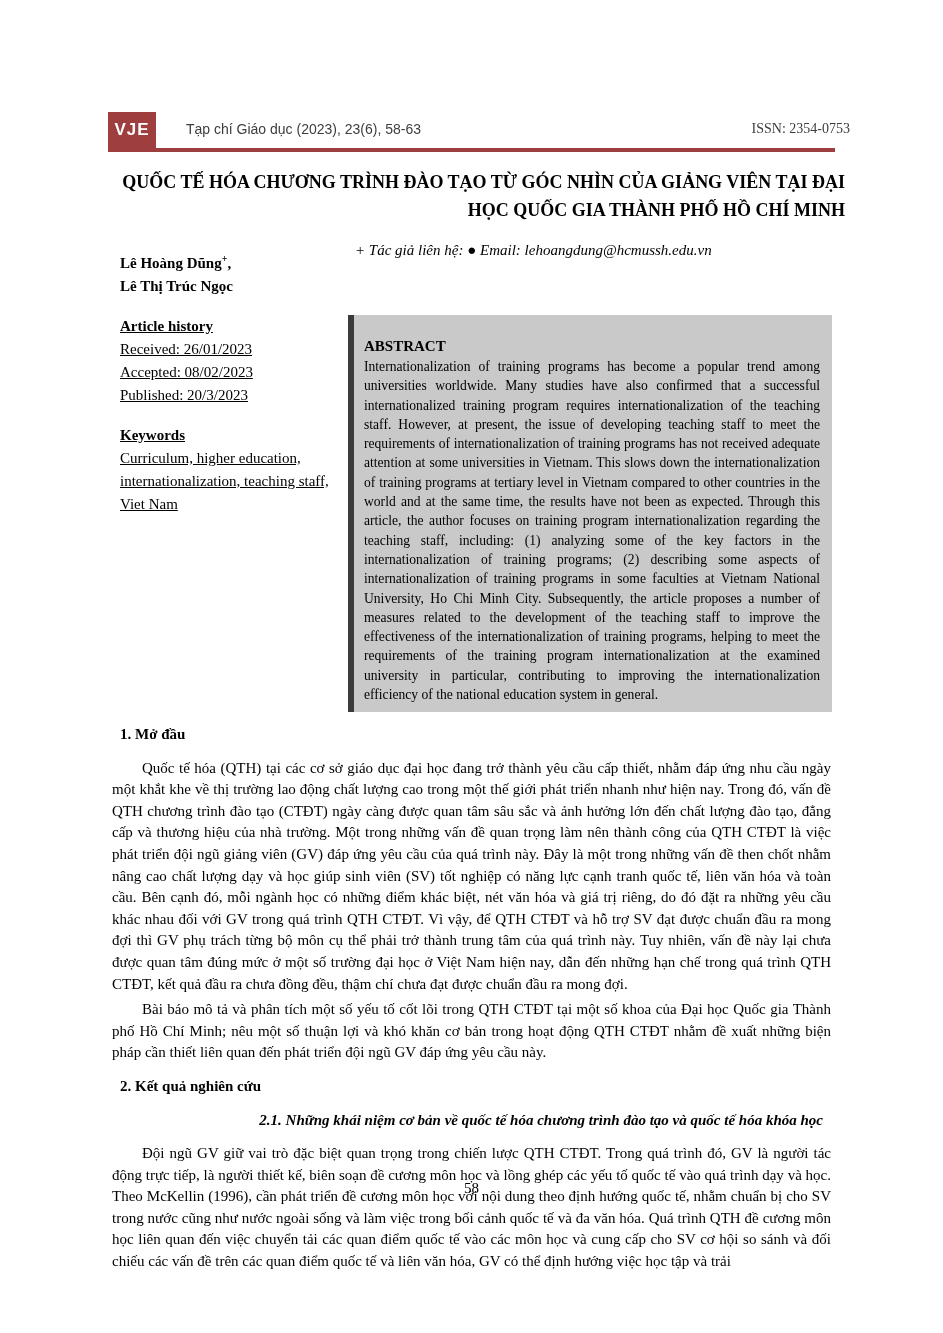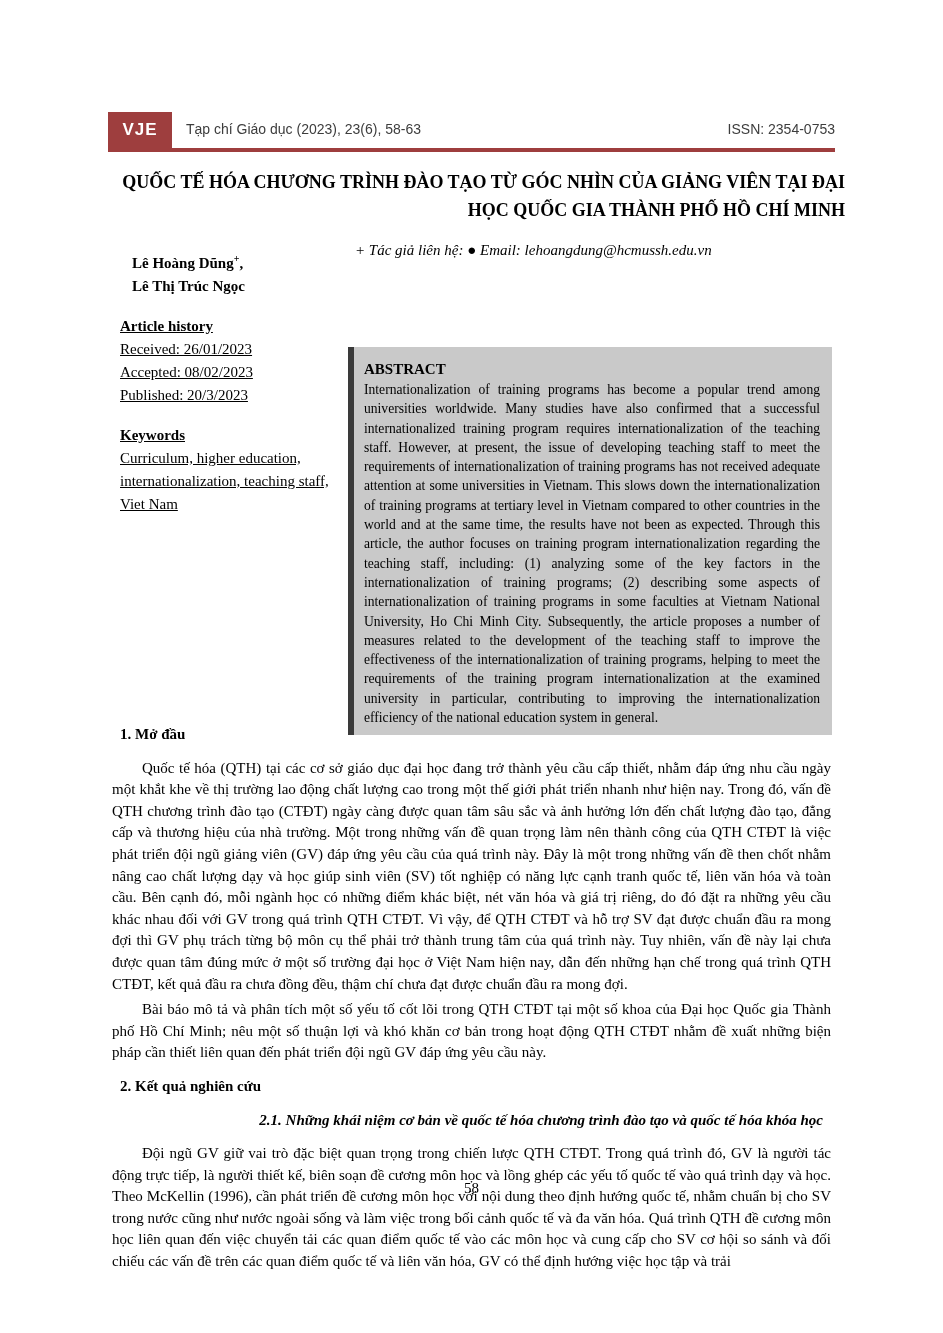--- a/index.html
+++ b/index.html
@@ -7,73 +7,72 @@
     position:relative;
     width:943px; height:1333px;
     background:#ffffff;
     font-family:"Liberation Serif","DejaVu Serif",serif;
     color:#000;
     overflow:hidden;
   }
   
   .vje-box {
     position:absolute; left:108px; top:112px;
-    width:64px; height:36px;
+    width:48px; height:36px;
     background:var(--maroon);
     color:#fff;
     font-family:"Liberation Sans","DejaVu Sans",sans-serif;
     font-weight:bold; font-size:17px; letter-spacing:1px;
     display:flex; align-items:center; justify-content:center;
   }
   .journal-citation {
     position:absolute; left:186px; top:121px;
     font-family:"Liberation Sans","DejaVu Sans",sans-serif;
     font-size:14px; color:#3d3d3d;
   }
   .issn {
-    position:absolute; right:108px; top:121px;
-    font-family:Liberation Sans, sans-serif;
+    position:absolute; right:93px; top:121px;
+    font-family:Liberation Serif, serif;
     font-size:14px; color:#3d3d3d;
   }
   .header-rule {
     position:absolute; left:108px; top:148px;
     width:727px; height:4px;
     background:var(--maroon);
   }
   
   .article-title {
     position:absolute; left:98px; top:168px; width:747px;
     text-align:right;
     font-weight:bold; font-size:18px; line-height:28px;
   }
   
   .author-names {
-    position:absolute; left:132px; top:247px; width:230px;
+    position:absolute; left:120px; top:247px; width:230px;
     font-weight:bold; font-size:15px; line-height:23px;
   }
   .author-names sup { font-size:10px; }
   .affiliation-block {
     position:absolute; left:355px; top:239px; width:482px;
     font-size:15px; line-height:23px;
   }
   .contact-note { font-style:italic; }
   
   .article-info {
     position:absolute; left:120px; top:315px; width:230px;
     font-size:15px; line-height:23px;text-decoration:underline;
   }
   .info-heading { font-weight:bold; }
   .keywords-block { margin-top:17px; }
   .abstract-box {
     position:absolute; left:348px; top:315px; width:484px;
     box-sizing:border-box;
     background:var(--abstract-bg);
     border-left:6px solid var(--abstract-border);
-    padding:12px 12px 8px 10px;
-    margin-top:32px;
+    padding:21px 12px 8px 10px;
   }
   .abstract-title { font-weight:bold; font-size:15px; line-height:21px; }
   .abstract-text {
     font-size:13.6px; line-height:19.3px;
     text-align:justify;
   }
   
   .body-text {
     position:absolute; left:108px; top:712px; width:727px;
     font-size:15px; line-height:21.6px;

